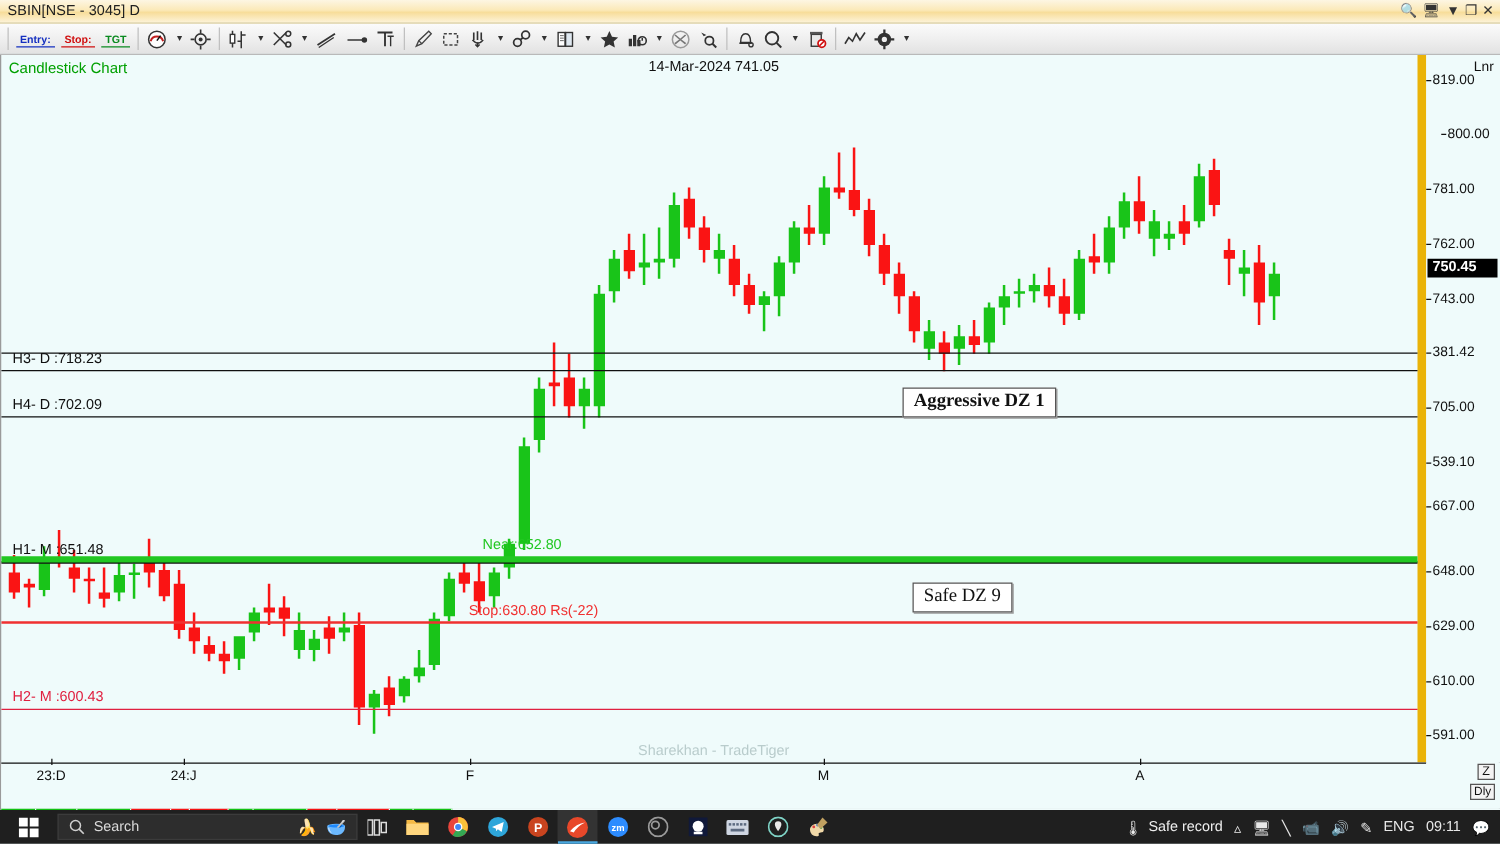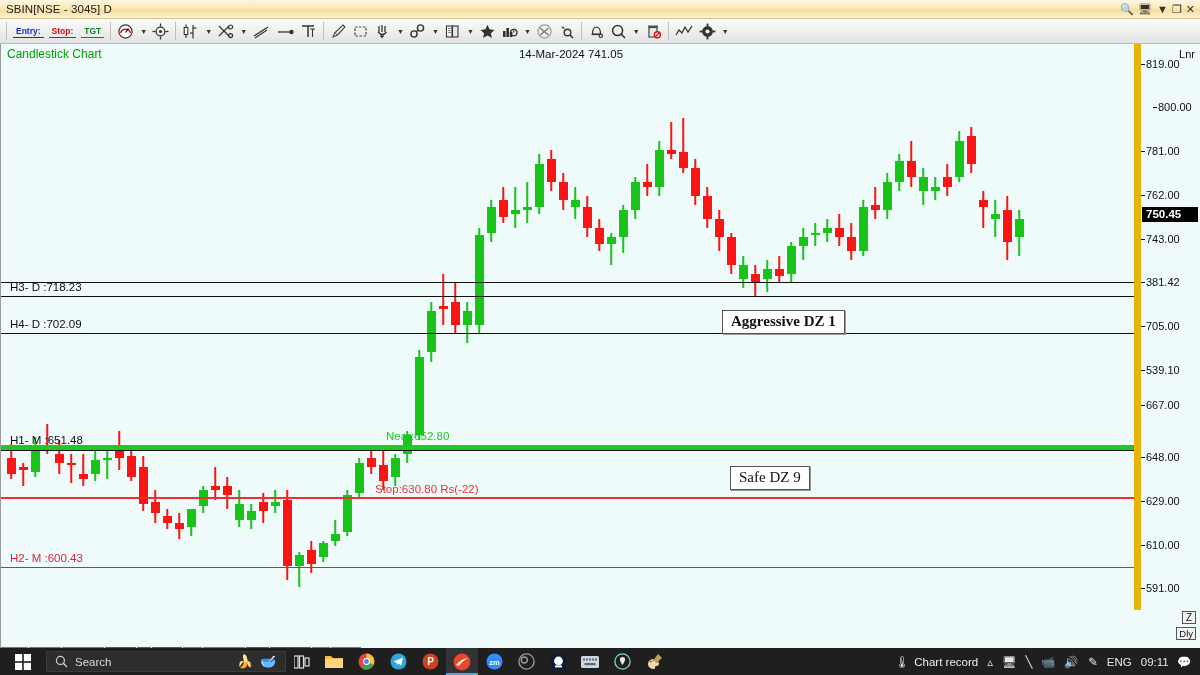--- a/index.html
+++ b/index.html
@@ -310,20 +310,21 @@
         </g>
       </svg>
     </div>
   <div class="tb-item caret">▼</div>
 </div>
 
 <div id="chartwin">
   <div id="plot">
     <div id="cstitle">Candlestick Chart</div>
     <div id="hdrdate">14-Mar-2024 741.05</div>
+    <div id="watermark">Sharekhan - TradeTiger</div>
     <div id="candles">
         <div class="cd" style="left: 5.5px; top: 0px; width: 9px; height: 566px;">
           <i class="wick" style="top: 400.341px; height: 34.5122px; background: rgb(250, 20, 20);"></i>
           <i class="body" style="top: 414.146px; height: 16.1057px; background: rgb(250, 20, 20);"></i>
         </div>
         <div class="cd" style="left: 17.5px; top: 0px; width: 9px; height: 566px;">
           <i class="wick" style="top: 418.748px; height: 23.0081px; background: rgb(250, 20, 20);"></i>
           <i class="body" style="top: 423.35px; height: 2.30081px; background: rgb(250, 20, 20);"></i>
         </div>
         <div class="cd" style="left: 29.5px; top: 0px; width: 9px; height: 566px;">
@@ -690,20 +691,42 @@
       <div class="ytick" style="top: 232.285px;"><span>381.42</span></div>
       <div class="ytick" style="top: 276px;"><span>705.00</span></div>
       <div class="ytick" style="top: 319.715px;"><span>539.10</span></div>
       <div class="ytick" style="top: 355px;"><span>667.00</span></div>
       <div class="ytick" style="top: 407.146px;"><span>648.00</span></div>
       <div class="ytick" style="top: 450.862px;"><span>629.00</span></div>
       <div class="ytick" style="top: 494.577px;"><span>610.00</span></div>
       <div class="ytick" style="top: 538.293px;"><span>591.00</span></div>
     </div>
 
+  <div id="xaxis">
+      <div class="xtick" style="left: 39.9px;">
+        <i class="mk"></i>
+        <span class="lb">23:D</span>
+      </div>
+      <div class="xtick" style="left: 145.92px;">
+        <i class="mk"></i>
+        <span class="lb">24:J</span>
+      </div>
+      <div class="xtick" style="left: 375.06px;">
+        <i class="mk"></i>
+        <span class="lb">F</span>
+      </div>
+      <div class="xtick" style="left: 657.78px;">
+        <i class="mk"></i>
+        <span class="lb">M</span>
+      </div>
+      <div class="xtick" style="left: 910.86px;">
+        <i class="mk"></i>
+        <span class="lb">A</span>
+      </div>
+    </div>
 
   <div id="corner">
     <div class="z">Z</div>
     <div class="dly">Dly</div>
   </div>
 
   <div id="statusbar">
       <div class="sb g">BID</div>
       <div class="sb g">2169</div>
       <div class="sb g">750.45</div>
@@ -822,21 +845,21 @@
         <circle cx="5" cy="8.5" r="1.1" fill="#e04040"></circle>
         <circle cx="8" cy="7" r="1.1" fill="#4070d0"></circle>
         <circle cx="10.8" cy="9" r="1.1" fill="#40a050"></circle>
         <path d="M12 1 l4 4 l-5.5 5 l-3-3z" fill="#c0a060"></path>
       </svg>
     </div>
 
   <div id="tray">
     <div id="weather">
       <span>🌡</span>
-      <span>Chart record</span>
+      <span>Safe record</span>
     </div>
     <span>▵</span>
     <span>🖥</span>
     <span>╲</span>
     <span>📹</span>
     <span>🔊</span>
     <span>✎</span>
     <span>ENG</span>
     <span>09:11</span>
     <span>💬</span>

